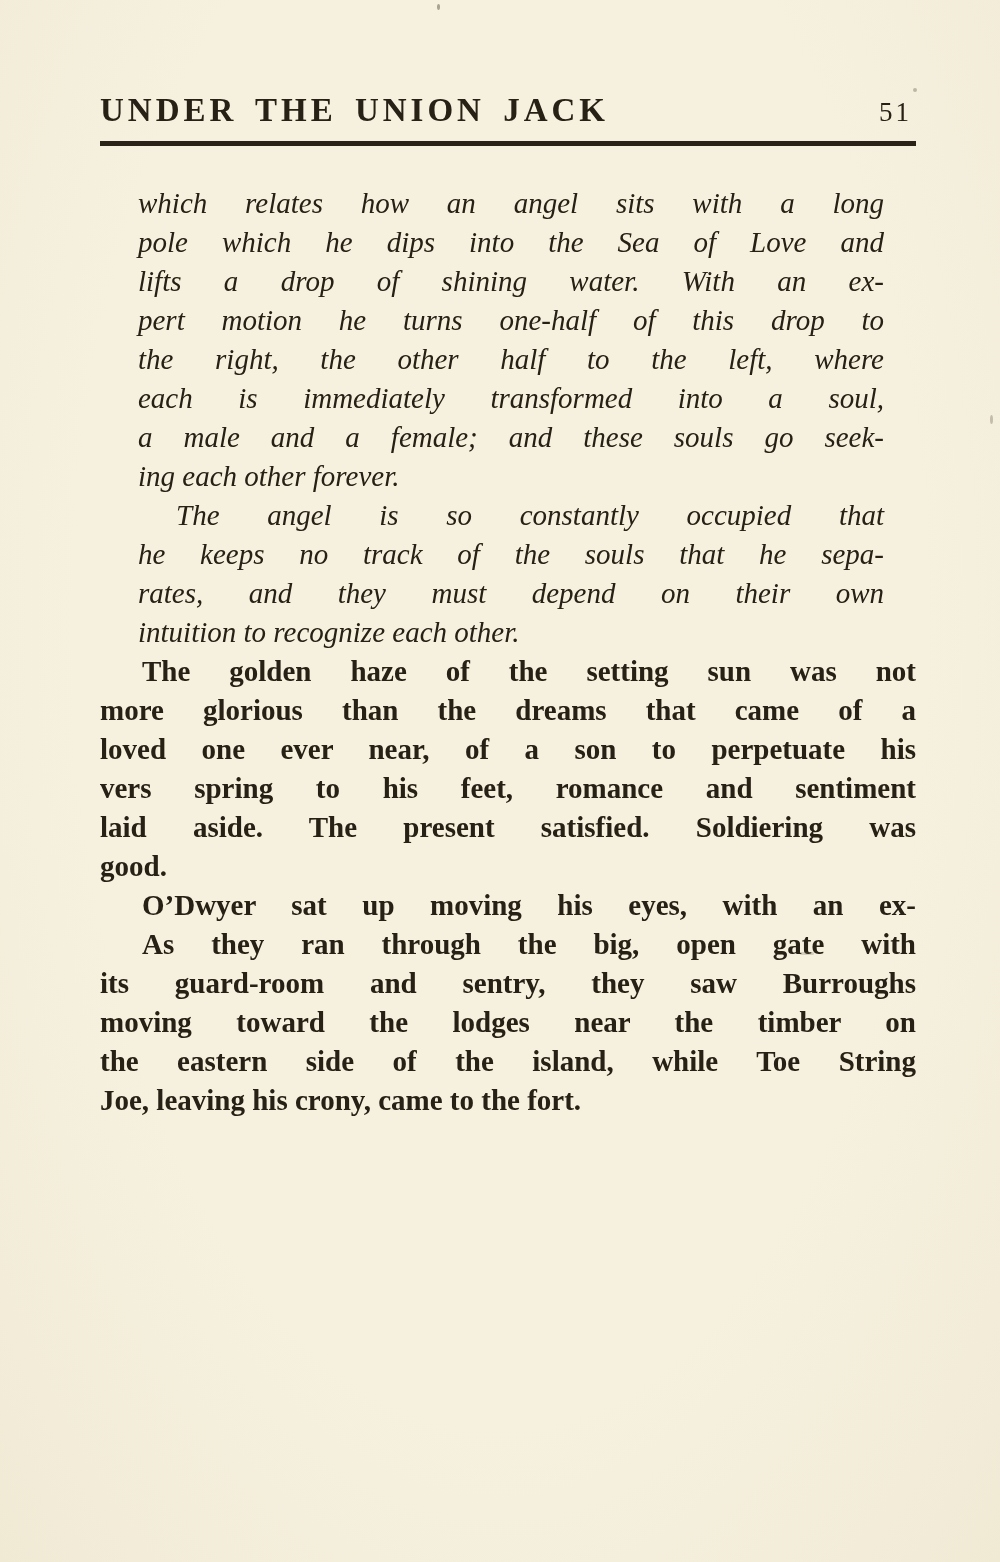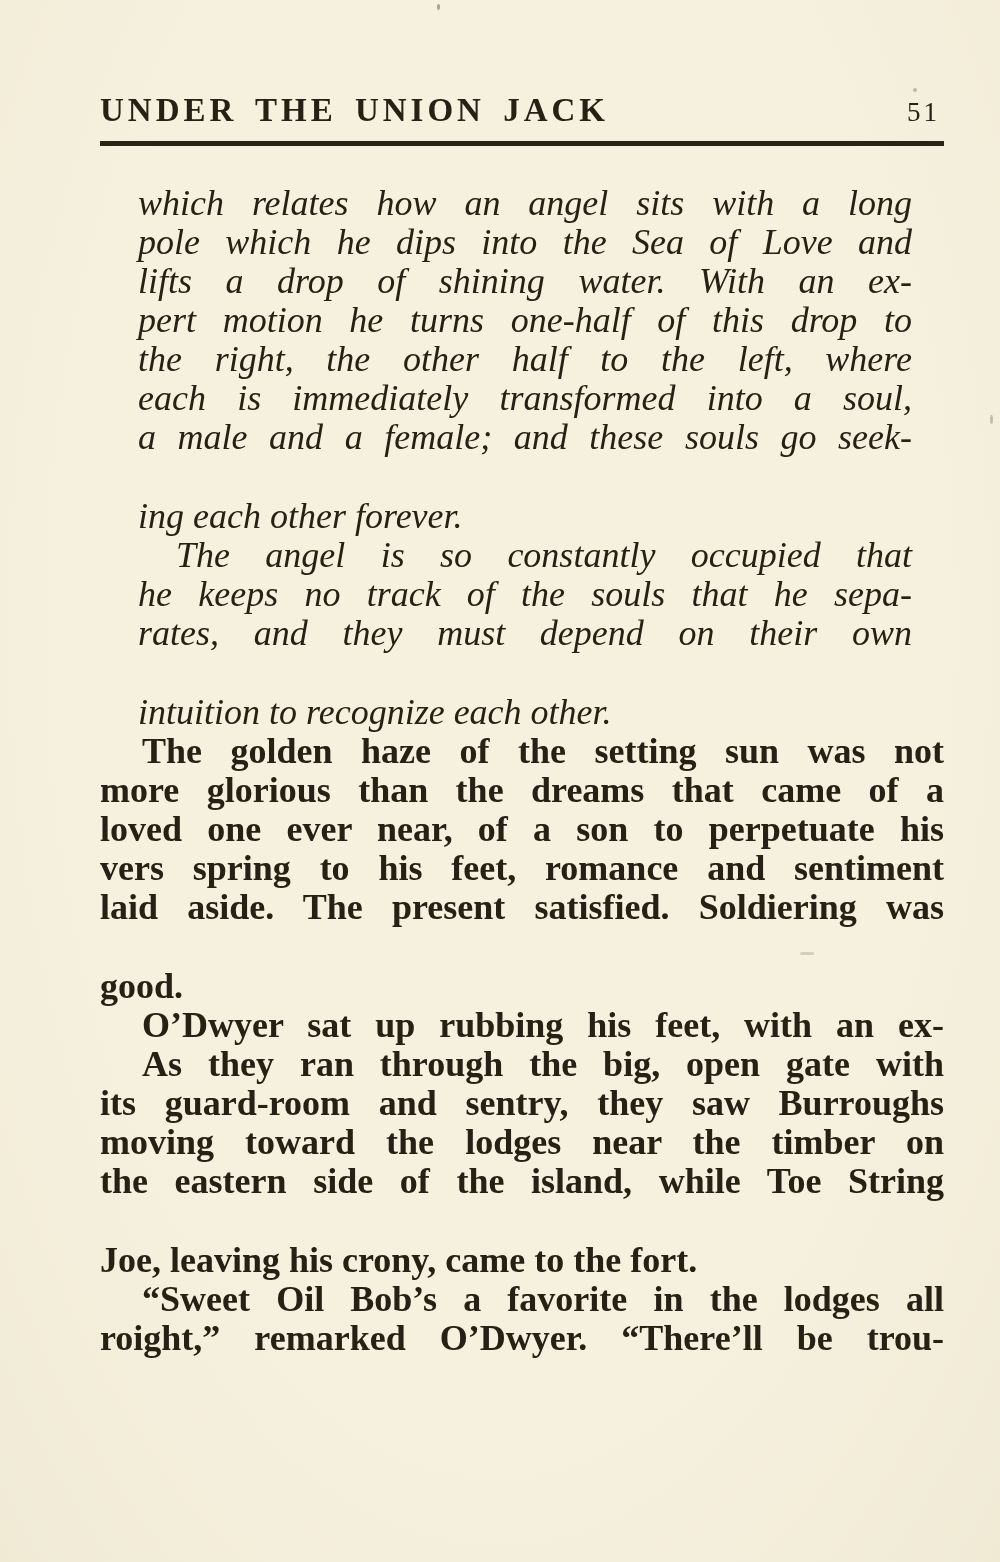--- a/index.html
+++ b/index.html
@@ -10,21 +10,21 @@
   .page {
     position: relative;
     width: 1000px;
     height: 1562px;
     margin: 0 auto;
     box-sizing: border-box;
     background:
       radial-gradient(ellipse at 50% 40%, #f6f1df 60%, #f0ead5 100%);
     color: #272015;
     font-family: "Liberation Serif", "DejaVu Serif", serif;
-    padding: 92px 56px 0 100px;
+    padding: 92px 84px 0 100px;
     overflow: hidden;
   }
 
   
   .page-header {
     display: flex;
     justify-content: space-between;
     align-items: baseline;
     border-bottom: 5px solid #2b2317;
     padding-bottom: 12px;
@@ -37,29 +37,28 @@
   }
   .page-number {
     font-size: 27px;
     font-weight: 400;
     letter-spacing: 3px;
     padding-right: 4px;
   }
 
   
   .line {
-    font-size: 36px;
+    font-size: 29px;
     line-height: 39px;
     text-align: justify;
     text-align-last: justify;
     white-space: normal;
   }
   .line.last {
     text-align-last: left;
-    margin-top: 40px;
   }
   .line.indent {
     padding-left: 42px;
   }
 
   
   .quote-block {
     margin: 38px 32px 0 38px;
     font-style: italic;
   }
@@ -123,28 +122,24 @@
   <section class="body-block">
     <div class="para">
       <div class="line indent">The golden haze of the setting sun was not</div>
       <div class="line">more glorious than the dreams that came of a</div>
       <div class="line">loved one ever near, of a son to perpetuate his</div>
       <div class="line">vers spring to his feet, romance and sentiment</div>
       <div class="line">laid aside. The present satisfied. Soldiering was</div>
       <div class="line last">good.</div>
     </div>
     <div class="para">
-      <div class="line indent">O’Dwyer sat up rubbing his feet, with an ex-</div>
+      <div class="line indent">O’Dwyer sat up moving his eyes, with an ex-</div>
     </div>
     <div class="para">
       <div class="line indent">As they ran through the big, open gate with</div>
       <div class="line">its guard-room and sentry, they saw Burroughs</div>
       <div class="line">moving toward the lodges near the timber on</div>
       <div class="line">the eastern side of the island, while Toe String</div>
       <div class="line last">Joe, leaving his crony, came to the fort.</div>
     </div>
-    <div class="para">
-      <div class="line indent">“Sweet Oil Bob’s a favorite in the lodges all</div>
-      <div class="line">roight,” remarked O’Dwyer. “There’ll be trou-</div>
-    </div>
   </section>
 
 </div>
 
 </body></html>

